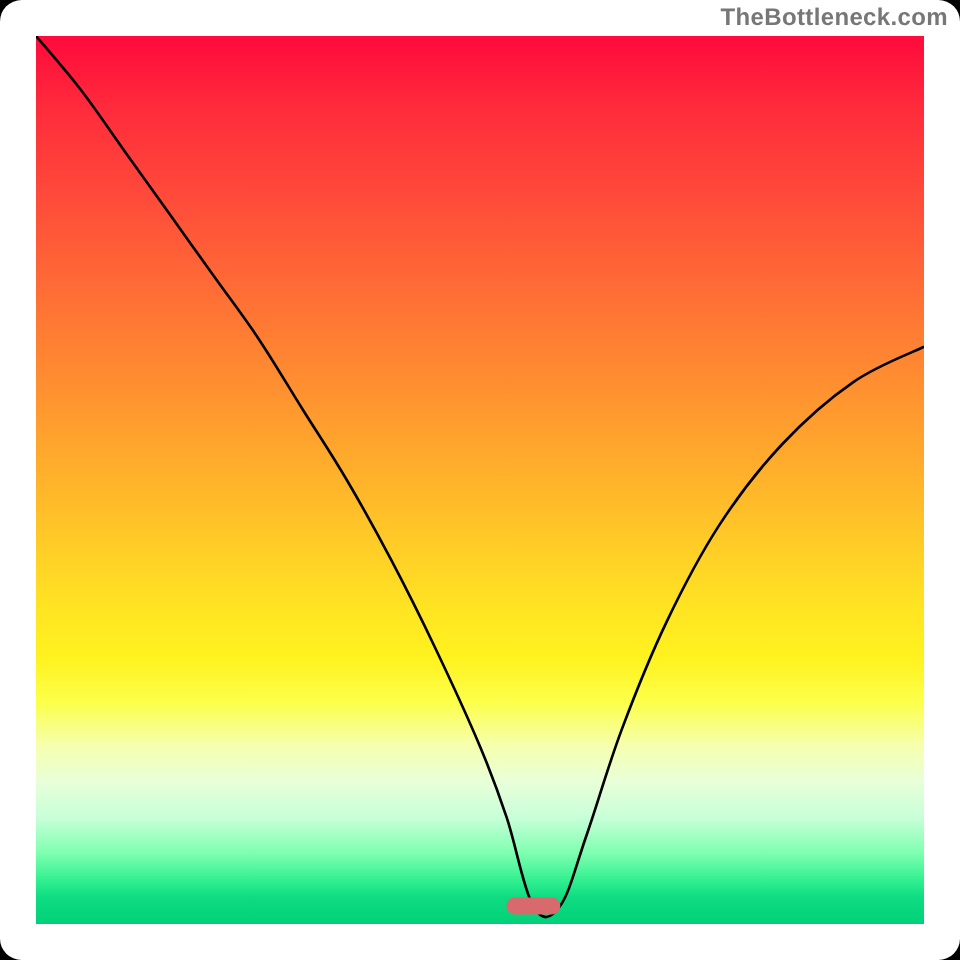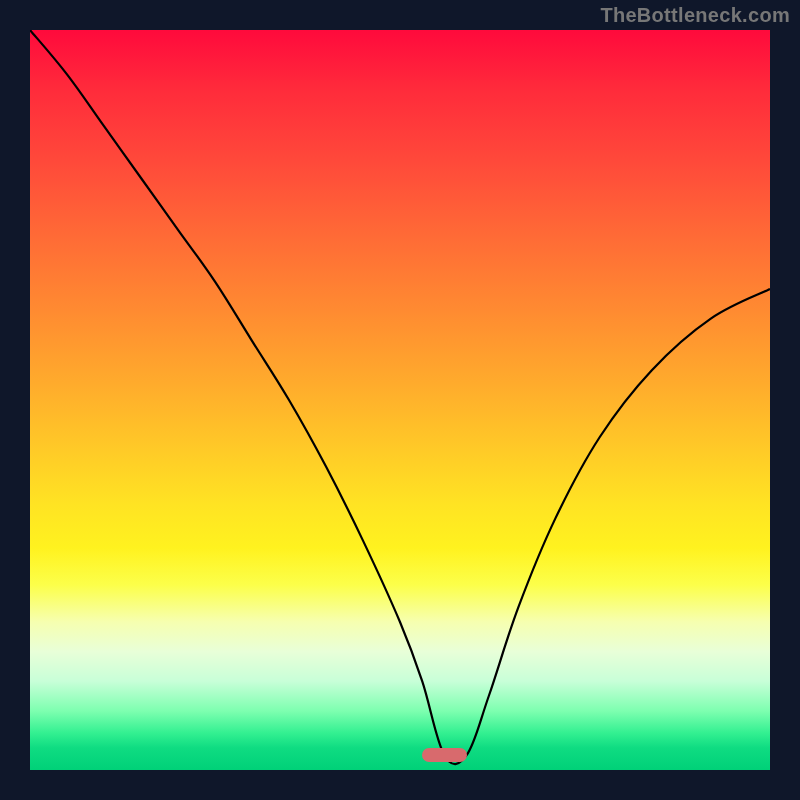--- a/index.html
+++ b/index.html
@@ -8,21 +8,22 @@
     width: 800px;
     height: 800px;
     background: #000;
     overflow: hidden;
     font-family: Arial, Helvetica, sans-serif;
   }
   .frame {
     position: relative;
     width: 800px;
     height: 800px;
-    background: #0f172a;
+    background: #ffffff;
+    border-radius: 18px;
   }
   .watermark {
     position: absolute;
     top: 4px;
     right: 10px;
     color: #777;
     font-size: 20px;
     font-weight: 600;
     letter-spacing: 0.3px;
     z-index: 50;

